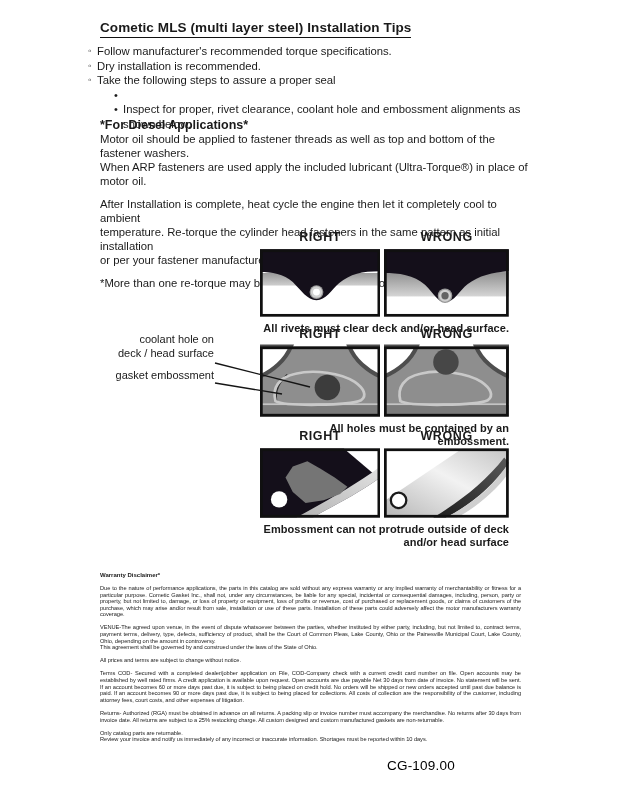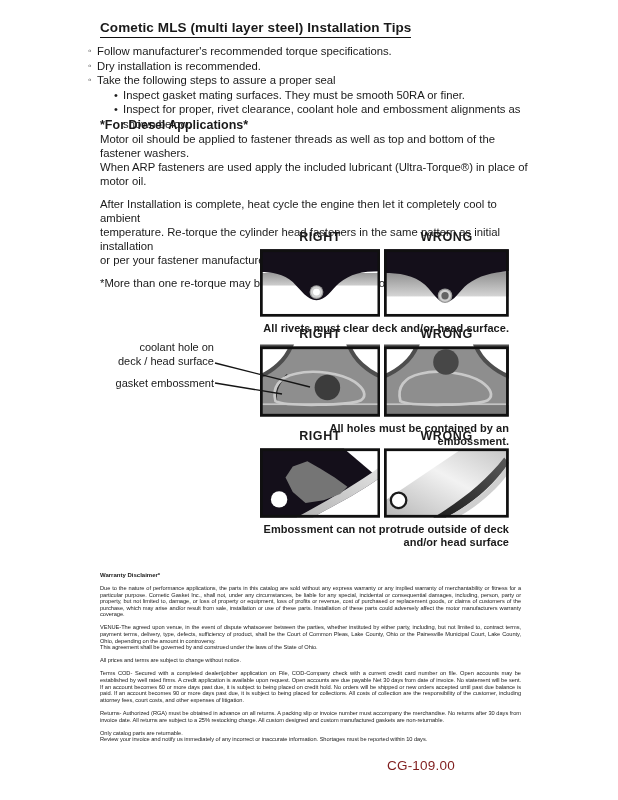--- a/index.html
+++ b/index.html
@@ -22,32 +22,32 @@
   .diesel h2 { font-size:12.5px; font-weight:bold; }
   .para { white-space:pre-line; line-height:14px; margin-bottom:9px; }
   .diag-row { position:absolute; left:236px; width:273px;padding-left:24px; }
   .labels { display:flex; gap:4px; margin-bottom:2px; }
   .labels div { font-weight:bold; font-size:12.5px; letter-spacing:0.6px; text-align:center; }
   .lab-l { width:132px; } .lab-r { width:137px; }
   .panels { display:flex; gap:4px; }
   .panels svg { display:block; }
   .caption { margin-top:2px; font-size:11px; font-weight:600; letter-spacing:0.05px; white-space:pre-line; line-height:12.5px;text-align:right; }
   .annotations {
-    position:absolute; left:100px; top:340px; width:114px;
+    position:absolute; left:100px; top:332px; width:114px;
     font-size:11px; text-align:right; line-height:12.5px;
   }
   .annotations .ann2 { margin-top:9px; }
   .leader-overlay { position:absolute; left:100px; top:330px; pointer-events:none; }
   .disclaimer { position:absolute; left:100px; top:572px; width:421px; }
   .disclaimer h3 { font-size:6px; font-weight:bold; margin-bottom:7px; }
   .disc-p {
     font-size:5.7px; line-height:6.6px; margin-bottom:6.5px;
     white-space:pre-line; text-align:justify; letter-spacing:-0.05px; color:#222;
   }
-  .footer { position:absolute; left:387px; top:758px; font-size:13.5px; color:#7f1d1d; letter-spacing:0.2px; }
+  .footer { position:absolute; left:387px; top:758px; font-size:13.5px; color:#000000; letter-spacing:0.2px; }
 </style>
 </head>
 <body>
 
 <div class="page">
 
   <div class="title">Cometic MLS (multi layer steel) Installation Tips</div>
 
   <div class="tips">
     <div class="bullet">
@@ -58,21 +58,20 @@
       <span class="marker">◦</span>
       <span>Dry installation is recommended.</span>
     </div>
     <div class="bullet">
       <span class="marker">◦</span>
       <span>Take the following steps to assure a proper seal</span>
     </div>
     <div class="subbullets">
       <div class="bullet">
         <span class="marker">•</span>
-        <span>Inspect gasket mating surfaces.  They must be smooth 50RA or finer.</span>
       </div>
       <div class="bullet">
         <span class="marker">•</span>
         <span>Inspect for proper, rivet clearance, coolant hole and embossment alignments as shown below.</span>
       </div>
     </div>
   </div>
 
   <div class="diesel">
     <h2>*For Diesel Applications*</h2>

